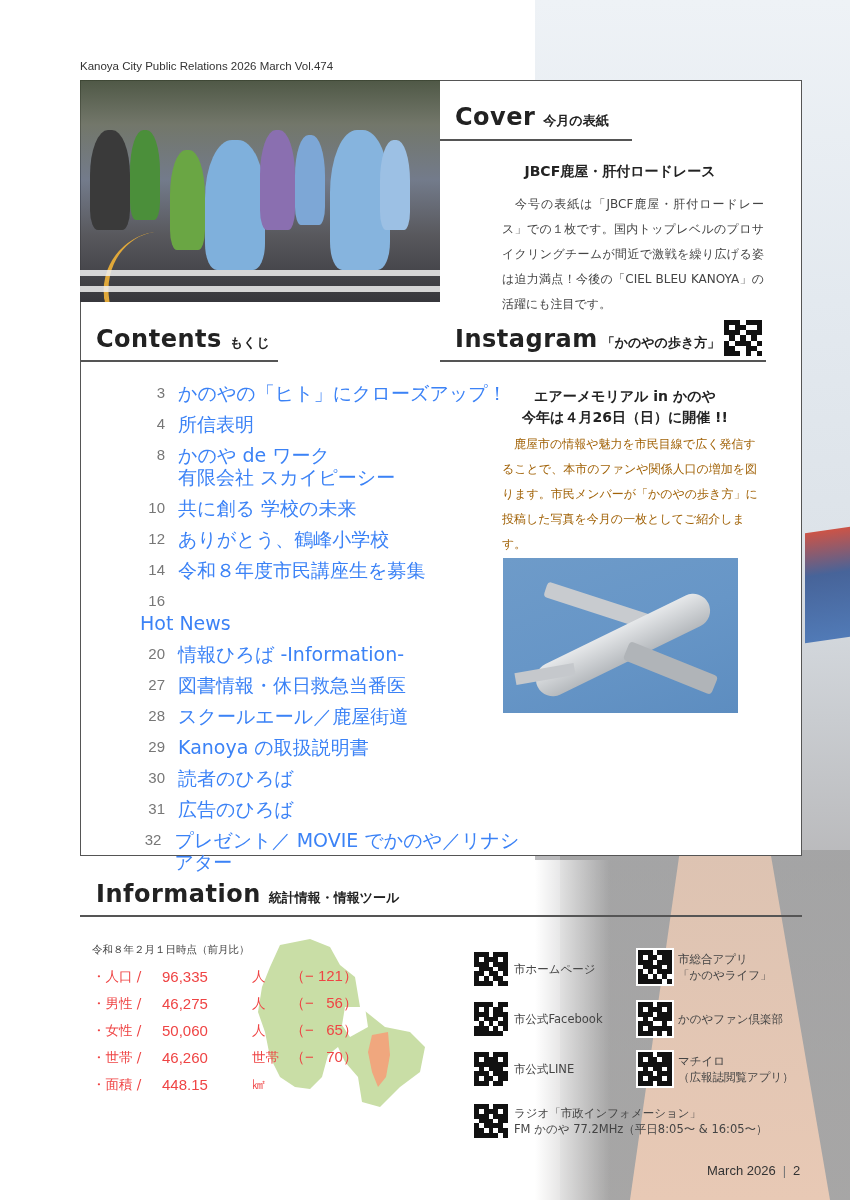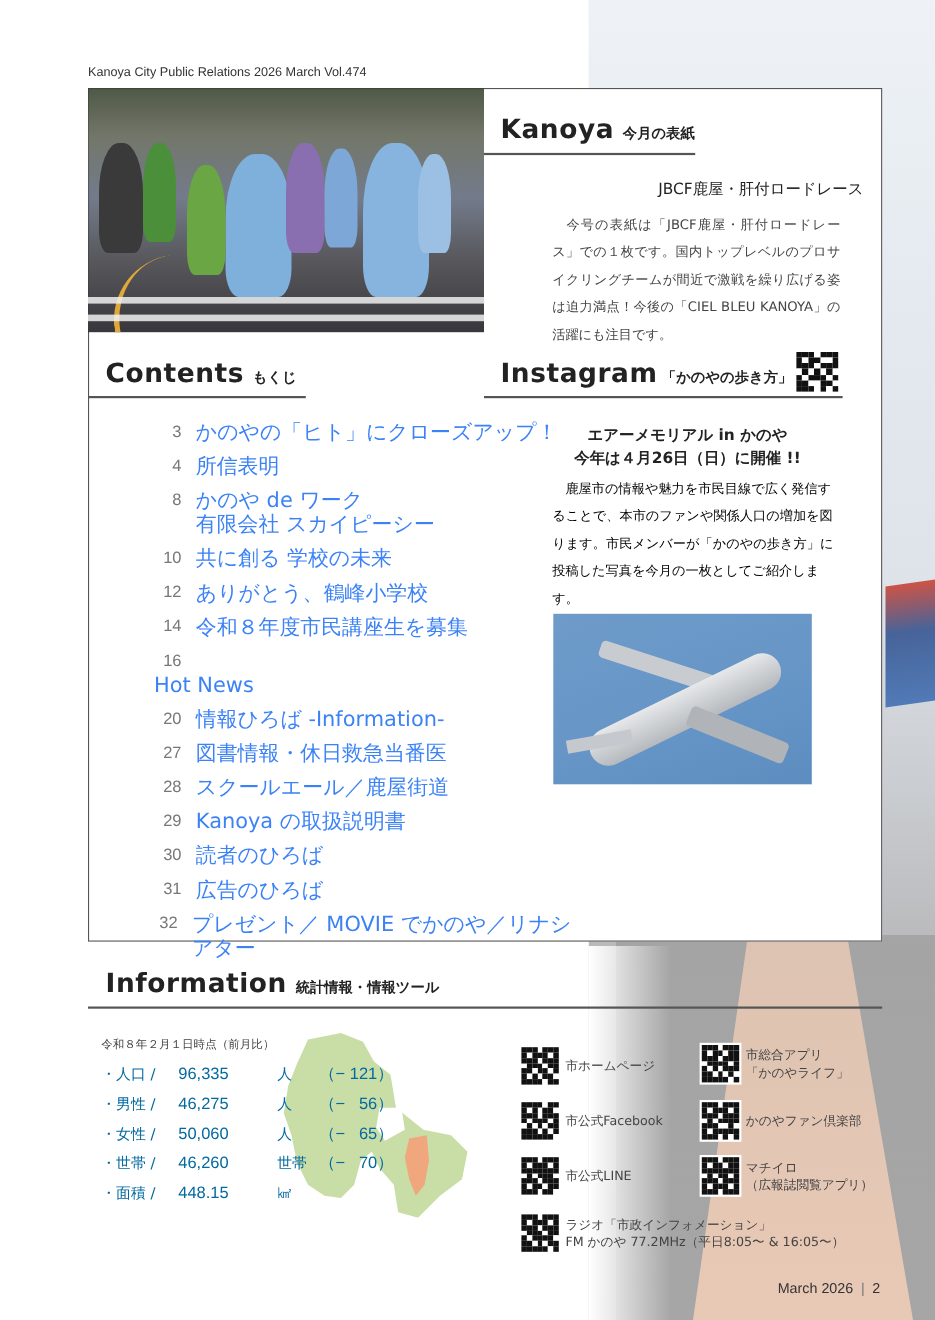--- a/index.html
+++ b/index.html
@@ -68,22 +68,22 @@
 
   .section-title {
     position: absolute; font-family: "DejaVu Sans", sans-serif; font-weight: bold;
     color: #222; white-space: nowrap;
   }
   .section-title .en { font-size: 24px; letter-spacing: 0.5px; }
   .section-title .jp { font-size: 13px; margin-left: 8px; }
   .rule { position: absolute; height: 1.5px; background: #555; }
 
   .cover-heading {
-    position: absolute; left: 455px; top: 163px; width: 330px; text-align: right;
-    font-size: 14px; font-weight: normal; color: #222;
+    position: absolute; left: 455px; top: 163px; width: 330px; text-align: center;
+    font-size: 14px; font-weight: bold; color: #222;
   }
   .cover-body {
     position: absolute; left: 502px; top: 192px; width: 262px;
     font-size: 12px; line-height: 25px; color: #444; text-align: justify;
   }
 
   .toc {
     position: absolute; left: 140px; top: 382px; width: 380px;
   }
   .toc-item { display: flex; align-items: flex-start; margin-bottom: 0; }
@@ -94,21 +94,21 @@
   .toc-title {
     font-size: 19px; font-weight: normal; color: #3b82f6; line-height: 22px;
   }
 
   .insta-heading {
     position: absolute; left: 470px; top: 386px; width: 310px; text-align: center;
     font-size: 14px; font-weight: bold; color: #222; line-height: 21px;
   }
   .insta-body {
     position: absolute; left: 502px; top: 432px; width: 262px;
-    font-size: 12px; line-height: 25px; color: #000000;
+    font-size: 12px; line-height: 25px; color: #a16207;
   }
   .insta-photo {
     position: absolute; left: 503px; top: 558px; width: 235px; height: 155px;
     background: linear-gradient(160deg, #6e9bc9 0%, #6796c7 50%, #5d8dc0 100%);
     overflow: hidden;
   }
   .plane-body {
     position: absolute; left: 30px; top: 40px; width: 190px; height: 34px;
     background: linear-gradient(180deg, #e6e8ea, #b5b9bd);
     border-radius: 20px; transform: rotate(-26deg); transform-origin: center;
@@ -133,21 +133,21 @@
     gap: 0; padding: 2px;
   }
   .qr span { background: #111; }
   .qr span.w { background: #fff; }
 
   .stats-date {
     position: absolute; left: 92px; top: 943px; font-size: 10.5px; color: #444;
   }
   .stats {
     position: absolute; left: 92px; top: 963px; font-family: "DejaVu Sans", sans-serif;
-    font-size: 13.5px; color: #0369a1; z-index: 2;
+    font-size: 13.5px; color: #ef4444; z-index: 2;
   }
   .stat-row { display: flex; height: 27px; align-items: center; }
   .stat-label { width: 70px; }
   .stat-value { width: 76px; font-family: "Liberation Sans", sans-serif; font-size: 15px; }
   .stat-unit { width: 52px; padding-left: 14px; }
   .stat-diff { width: 70px; font-family: "Liberation Sans", sans-serif; font-size: 15px; white-space: pre; }
 
   .map {
     position: absolute; left: 250px; top: 937px; width: 185px; height: 170px; z-index: 1;
   }
@@ -186,21 +186,21 @@
   <div class="rider" style="left:250px;top:50px;width:60px;height:140px;background:#86b4de;"></div>
   <div class="rider" style="left:90px;top:70px;width:35px;height:100px;background:#6aa644;"></div>
   <div class="rider" style="left:10px;top:50px;width:40px;height:100px;background:#3a3a3a;"></div>
   <div class="rider" style="left:50px;top:50px;width:30px;height:90px;background:#4b8f3a;"></div>
   <div class="rider" style="left:180px;top:50px;width:35px;height:100px;background:#8a6fb0;"></div>
   <div class="rider" style="left:215px;top:55px;width:30px;height:90px;background:#7da7d6;"></div>
   <div class="rider" style="left:300px;top:60px;width:30px;height:90px;background:#9cc0e4;"></div>
 </div>
 
 <div class="section-title" style="left:455px;top:103px;">
-  <span class="en">Kanoya</span><span class="jp">今月の表紙</span>
+  <span class="en">Cover</span><span class="jp">今月の表紙</span>
 </div>
 <div class="rule" style="left:440px;top:139px;width:192px;"></div>
 <div class="cover-heading">JBCF鹿屋・肝付ロードレース</div>
 <div class="cover-body">　今号の表紙は「JBCF鹿屋・肝付ロードレース」での１枚です。国内トップレベルのプロサイクリングチームが間近で激戦を繰り広げる姿は迫力満点！今後の「CIEL BLEU KANOYA」の活躍にも注目です。</div>
 
 <div class="section-title" style="left:96px;top:325px;text-align:right;">
   <span class="en">Contents</span><span class="jp">もくじ</span>
 </div>
 <div class="rule" style="left:80px;top:360px;width:198px;"></div>
 

